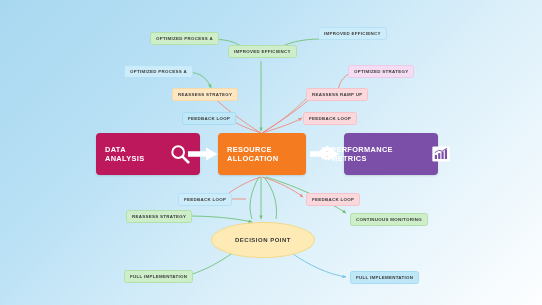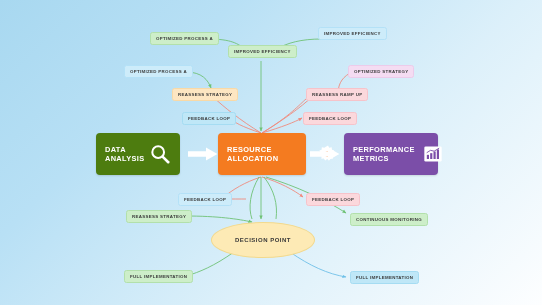--- a/index.html
+++ b/index.html
@@ -49,29 +49,30 @@
     text-transform: uppercase;
     white-space: pre-line;
   }
   .node-icon {
     display: flex;
     align-items: center;
     justify-content: center;
   }
   .node-icon svg { display: block; }
 
-  #node-data-analysis      { left: 96px;  top: 133px; width: 84px; height: 42px; background: #4d7c0f; }
+  #node-data-analysis      { left: 96px;  top: 133px; width: 104px; height: 42px; background: #be185d; }
   #node-resource-allocation{ left: 218px; top: 133px; width: 88px; height: 42px; background: #f47b20; gap: 40px; }
   #node-performance-metrics{ left: 344px; top: 133px; width: 94px; height: 42px; background: #7b4ea8; }
 
   .metrics-inner {
     display: flex;
     align-items: center;
     width: 100%;
-    justify-content: space-between;
+    justify-content: center;
+    gap: 15px;
   }
   .icon-divider {
     width: 1px;
     height: 22px;
     background: rgba(255,255,255,0.75);
     margin: 0 6px 0 2px;
   }
 
   
   .flow-arrow {

